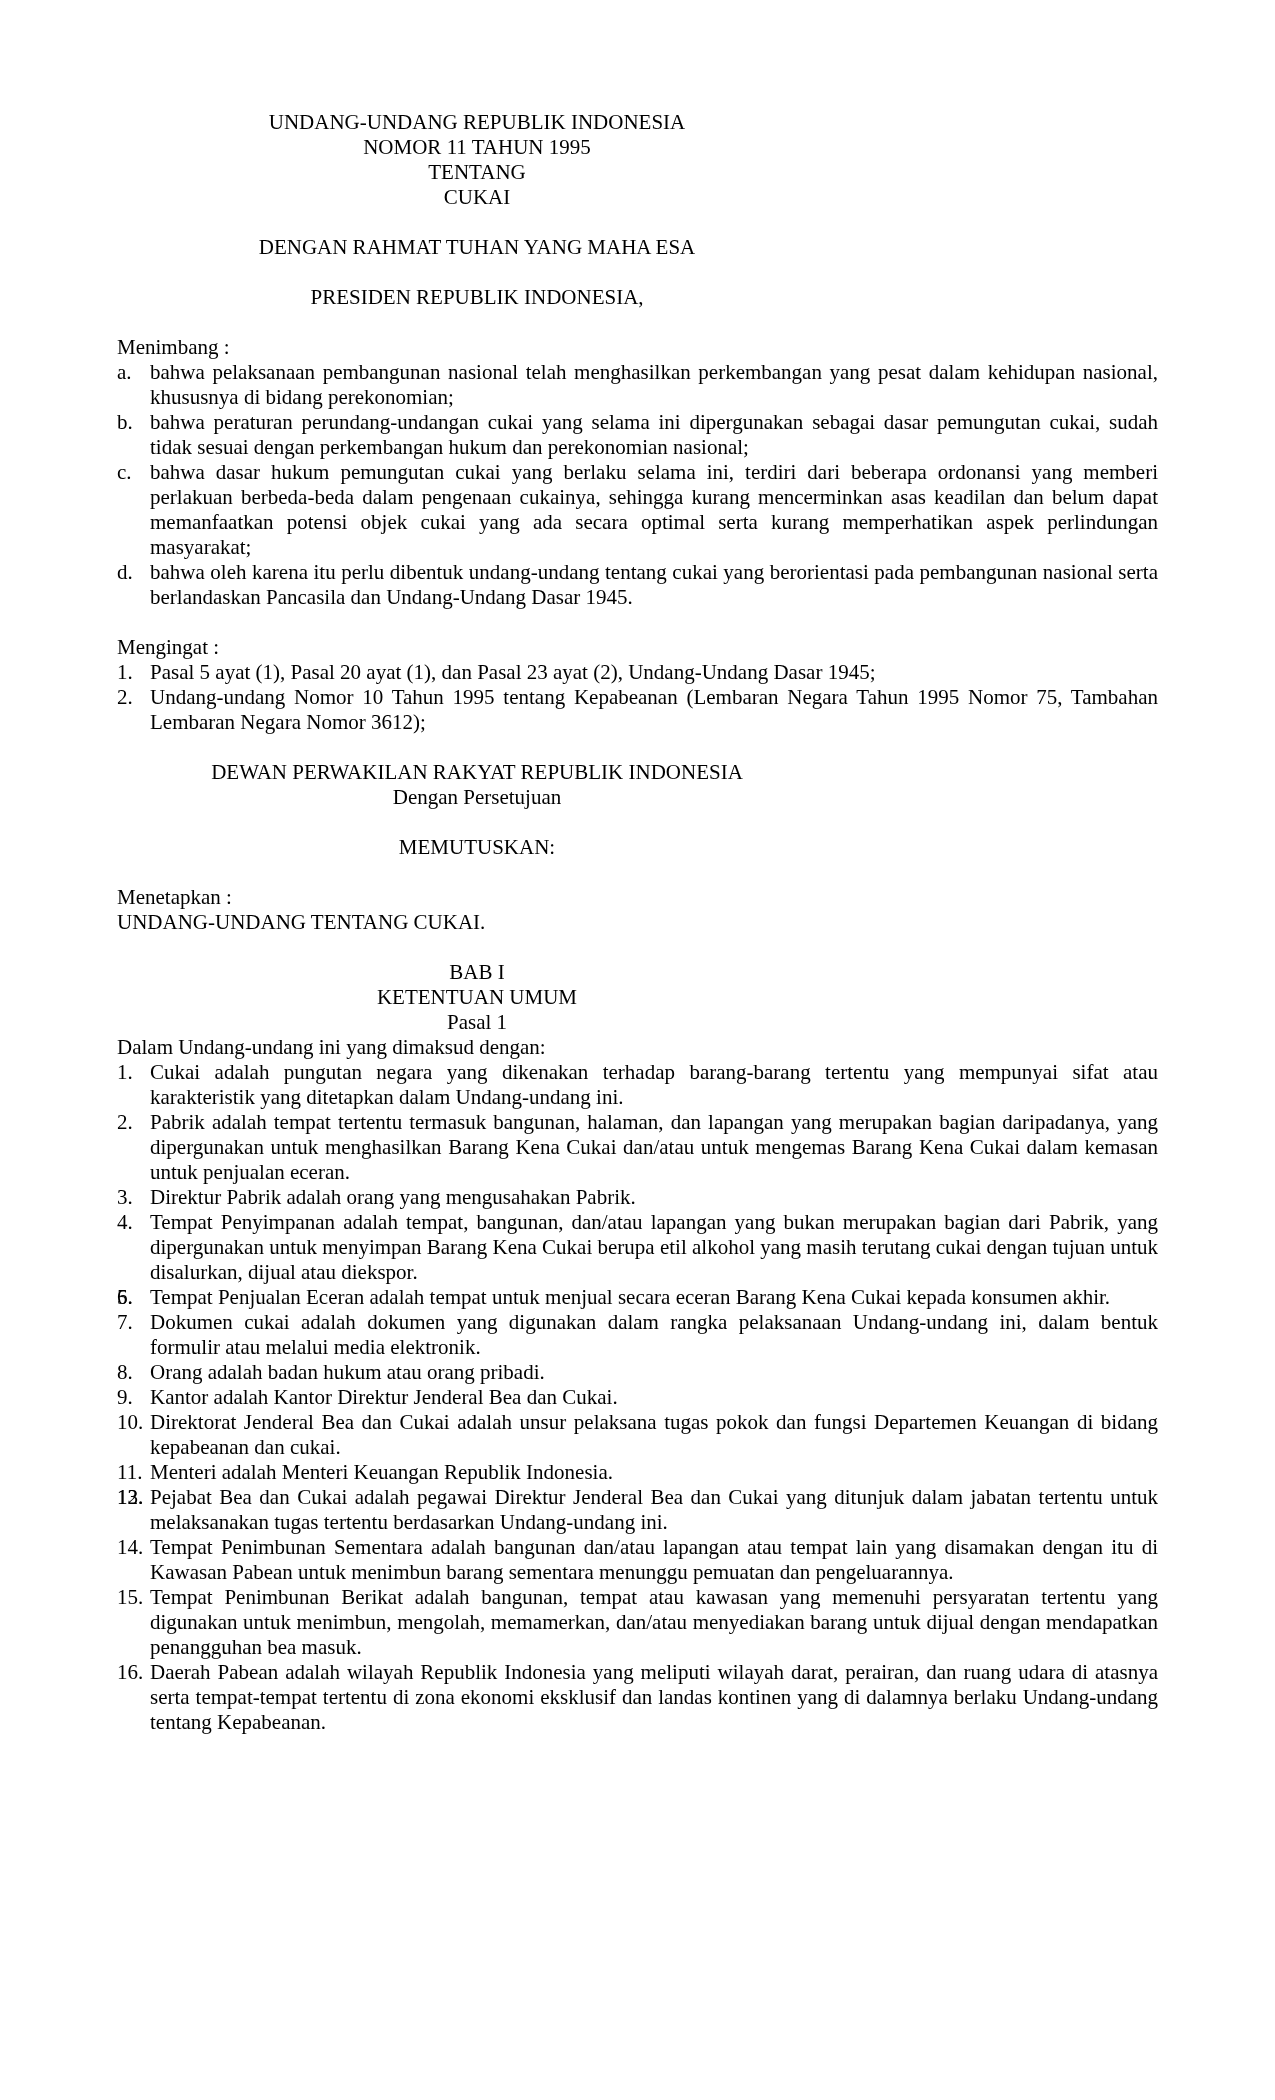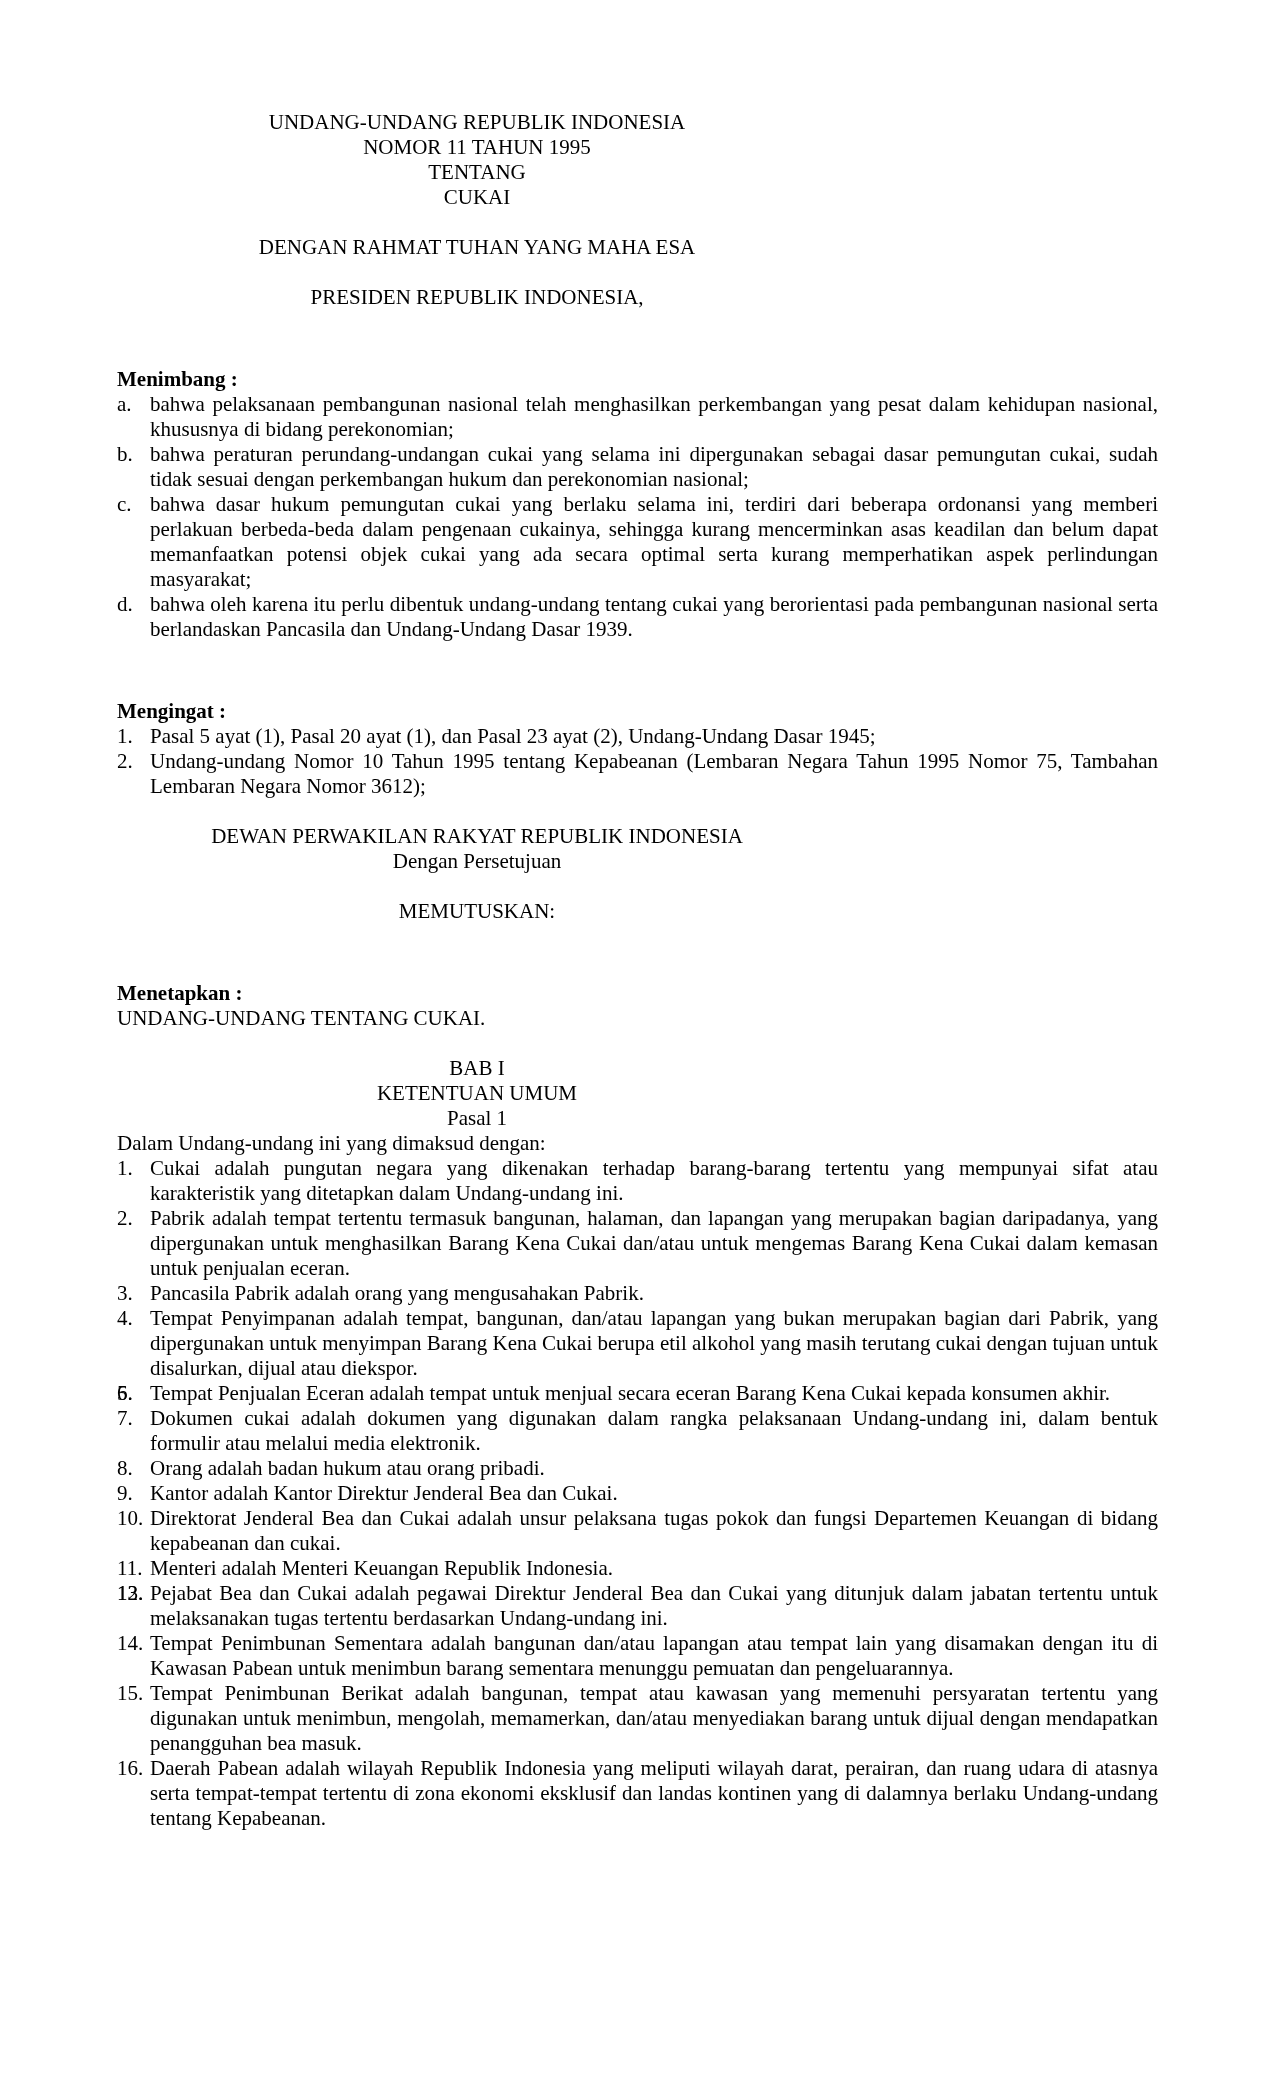--- a/index.html
+++ b/index.html
@@ -15,21 +15,21 @@
     background: #ffffff;
     padding: 110px 117px 84px 117px;
     font-size: 21px;
     line-height: 25px;
   }
   
   .c {
     width: 720px;
     text-align: center;
   }
-  .bold { font-weight: bold; margin-top: 32px; }
+  .bold { font-weight: normal; }
   .sp { height: 25px; }
   .hang {
     position: relative;
     padding-left: 33px;
     text-align: justify;
   }
   .hang .marker {
     position: absolute;
     left: 0;
     top: 0;
@@ -54,21 +54,21 @@
   <div class="hang">
     <span class="marker">a.</span><span>bahwa pelaksanaan pembangunan nasional telah menghasilkan perkembangan yang pesat dalam kehidupan nasional, khususnya di bidang perekonomian;</span>
   </div>
   <div class="hang">
     <span class="marker">b.</span><span>bahwa peraturan perundang-undangan cukai yang selama ini dipergunakan sebagai dasar pemungutan cukai, sudah tidak sesuai dengan perkembangan hukum dan perekonomian nasional;</span>
   </div>
   <div class="hang">
     <span class="marker">c.</span><span>bahwa dasar hukum pemungutan cukai yang berlaku selama ini, terdiri dari beberapa ordonansi yang memberi perlakuan berbeda-beda dalam pengenaan cukainya, sehingga kurang mencerminkan asas keadilan dan belum dapat memanfaatkan potensi objek cukai yang ada secara optimal serta kurang memperhatikan aspek perlindungan masyarakat;</span>
   </div>
   <div class="hang">
-    <span class="marker">d.</span><span>bahwa oleh karena itu perlu dibentuk undang-undang tentang cukai yang berorientasi pada pembangunan nasional serta berlandaskan Pancasila dan Undang-Undang Dasar 1939.</span>
+    <span class="marker">d.</span><span>bahwa oleh karena itu perlu dibentuk undang-undang tentang cukai yang berorientasi pada pembangunan nasional serta berlandaskan Pancasila dan Undang-Undang Dasar 1945.</span>
   </div>
   <div class="sp"></div>
 
   <div class="bold">Mengingat :</div>
   <div class="hang">
     <span class="marker">1.</span><span>Pasal 5 ayat (1), Pasal 20 ayat (1), dan Pasal 23 ayat (2), Undang-Undang Dasar 1945;</span>
   </div>
   <div class="hang">
     <span class="marker">2.</span><span>Undang-undang Nomor 10 Tahun 1995 tentang Kepabeanan (Lembaran Negara Tahun 1995 Nomor 75, Tambahan Lembaran Negara Nomor 3612);</span>
   </div>
@@ -89,21 +89,21 @@
   <div class="c">Pasal 1</div>
 
   <div>Dalam Undang-undang ini yang dimaksud dengan:</div>
   <div class="hang">
     <span class="marker">1.</span><span>Cukai adalah pungutan negara yang dikenakan terhadap barang-barang tertentu yang mempunyai sifat atau karakteristik yang ditetapkan dalam Undang-undang ini.</span>
   </div>
   <div class="hang">
     <span class="marker">2.</span><span>Pabrik adalah tempat tertentu termasuk bangunan, halaman, dan lapangan yang merupakan bagian daripadanya, yang dipergunakan untuk menghasilkan Barang Kena Cukai dan/atau untuk mengemas Barang Kena Cukai dalam kemasan untuk penjualan eceran.</span>
   </div>
   <div class="hang">
-    <span class="marker">3.</span><span>Pancasila Pabrik adalah orang yang mengusahakan Pabrik.</span>
+    <span class="marker">3.</span><span>Direktur Pabrik adalah orang yang mengusahakan Pabrik.</span>
   </div>
   <div class="hang">
     <span class="marker">4.</span><span>Tempat Penyimpanan adalah tempat, bangunan, dan/atau lapangan yang bukan merupakan bagian dari Pabrik, yang dipergunakan untuk menyimpan Barang Kena Cukai berupa etil alkohol yang masih terutang cukai dengan tujuan untuk disalurkan, dijual atau diekspor.</span>
   </div>
   <div class="hang">
     <span class="marker">5.</span>
   </div>
   <div class="hang">
     <span class="marker">6.</span><span>Tempat Penjualan Eceran adalah tempat untuk menjual secara eceran Barang Kena Cukai kepada konsumen akhir.</span>
   </div>

